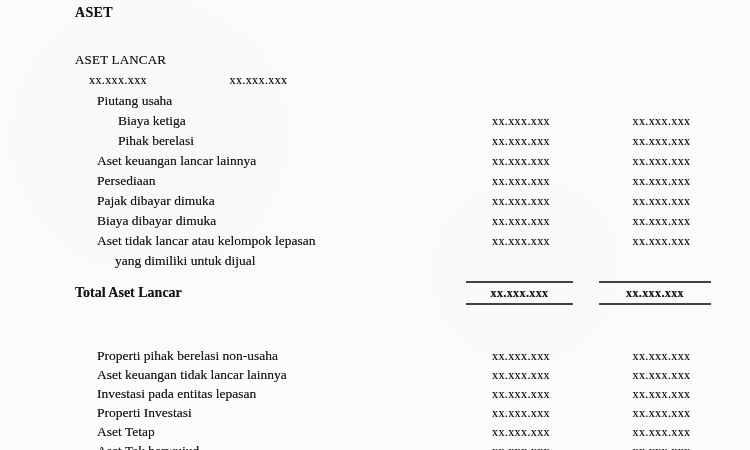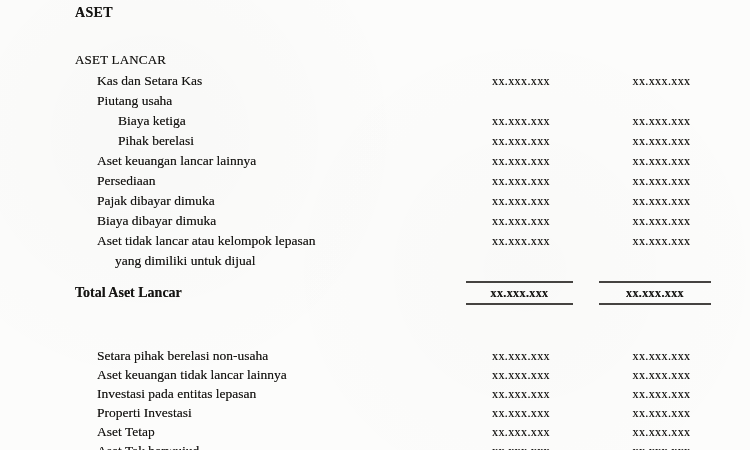--- a/index.html
+++ b/index.html
@@ -105,21 +105,20 @@
 <body>
 
 <div class="sheet">
 
   <div class="page-title txt">ASET</div>
 
   <div class="sec-heading sec1-heading txt">ASET LANCAR</div>
 
   <div class="rows rows-1">
     <div class="row txt">
-      <span class="label ind1">Kas dan Setara Kas</span>
       <span class="amount v1">xx.xxx.xxx</span>
       <span class="vsp"></span>
       <span class="amount v2">xx.xxx.xxx</span>
     </div>
     <div class="row txt">
       <span class="label ind1">Piutang usaha</span>
       <span class="amount v1"></span>
       <span class="vsp"></span>
       <span class="amount v2"></span>
     </div>
@@ -176,21 +175,21 @@
   <div class="total-row txt">
     <span class="label">Total Aset Lancar</span>
     <span class="tcell t1 amount">xx.xxx.xxx</span>
     <span class="tsp"></span>
     <span class="tcell t2 amount">xx.xxx.xxx</span>
   </div>
 
 
   <div class="rows rows-2">
     <div class="row txt">
-      <span class="label ind1">Setara pihak berelasi non-usaha</span>
+      <span class="label ind1">Properti pihak berelasi non-usaha</span>
       <span class="amount v1">xx.xxx.xxx</span>
       <span class="vsp"></span>
       <span class="amount v2">xx.xxx.xxx</span>
     </div>
     <div class="row txt">
       <span class="label ind1">Aset keuangan tidak lancar lainnya</span>
       <span class="amount v1">xx.xxx.xxx</span>
       <span class="vsp"></span>
       <span class="amount v2">xx.xxx.xxx</span>
     </div>

